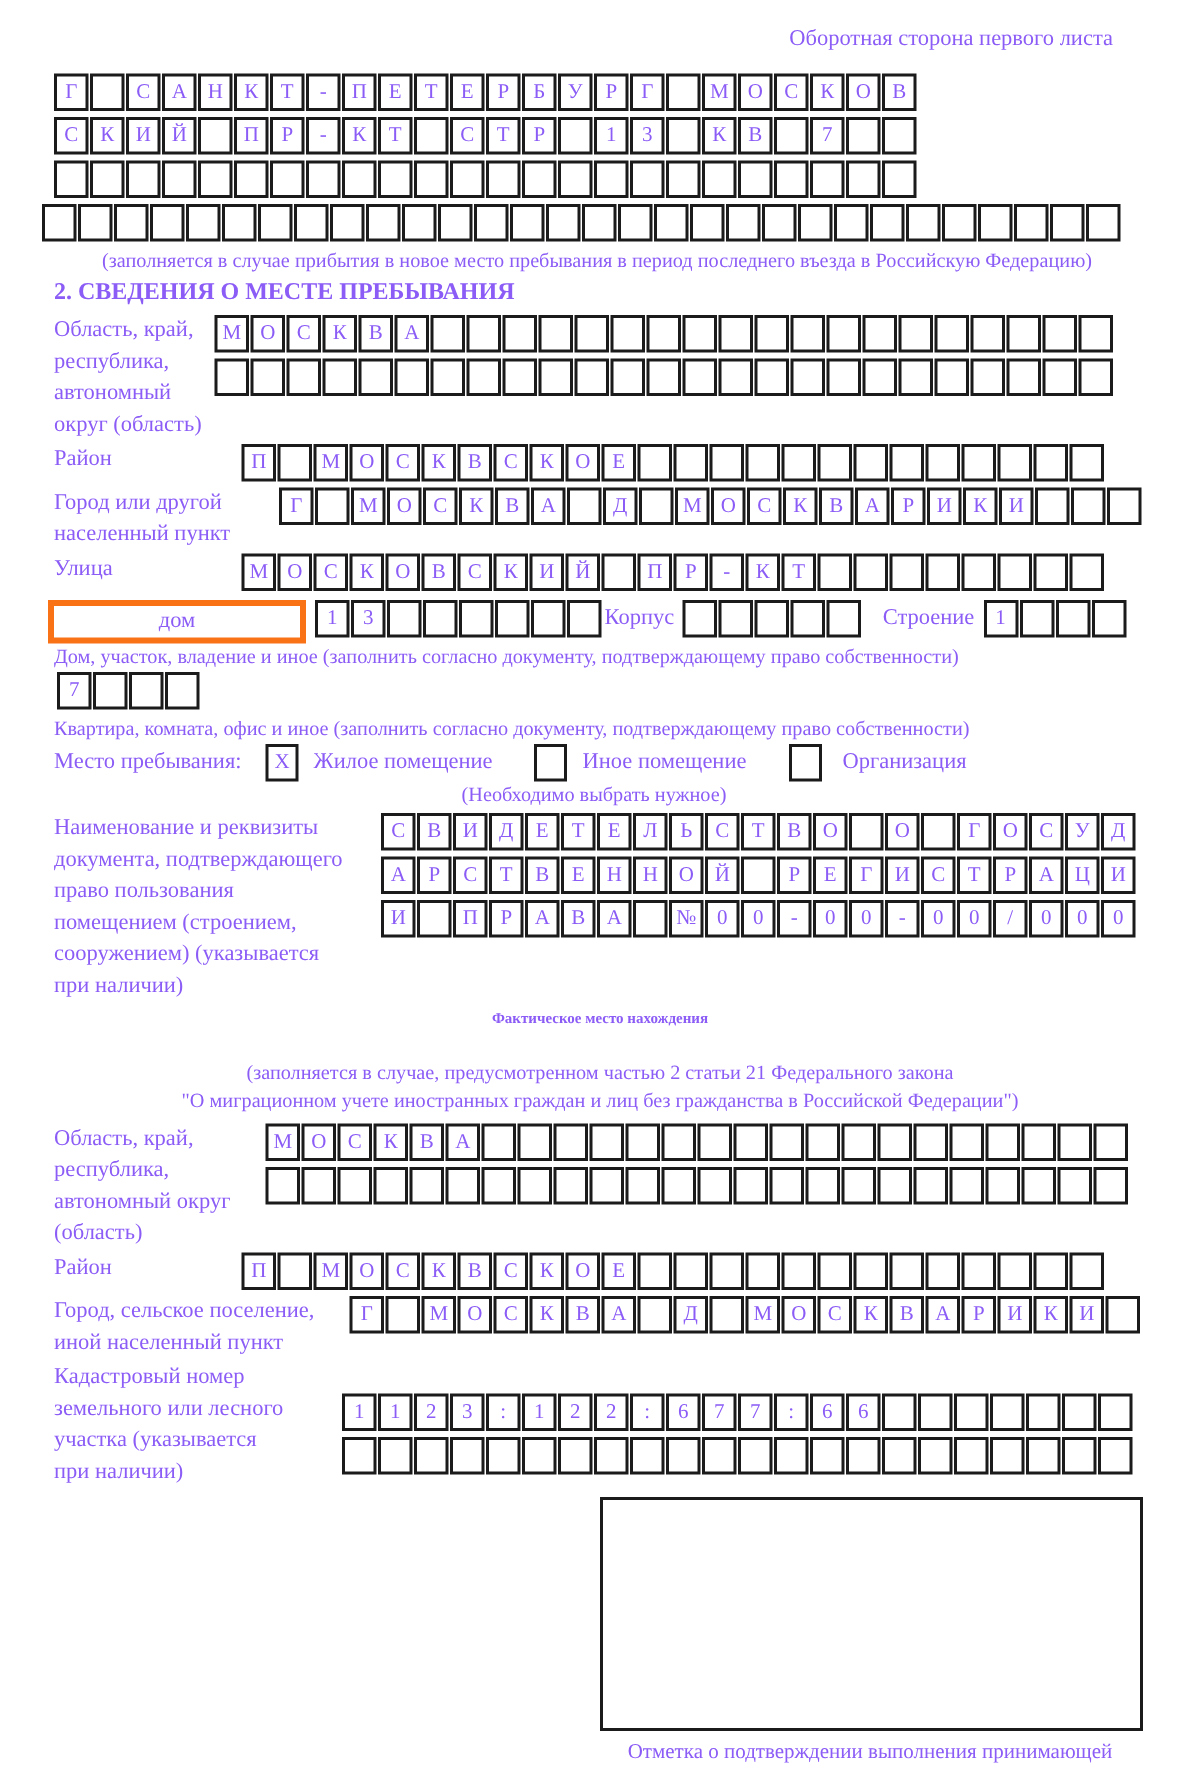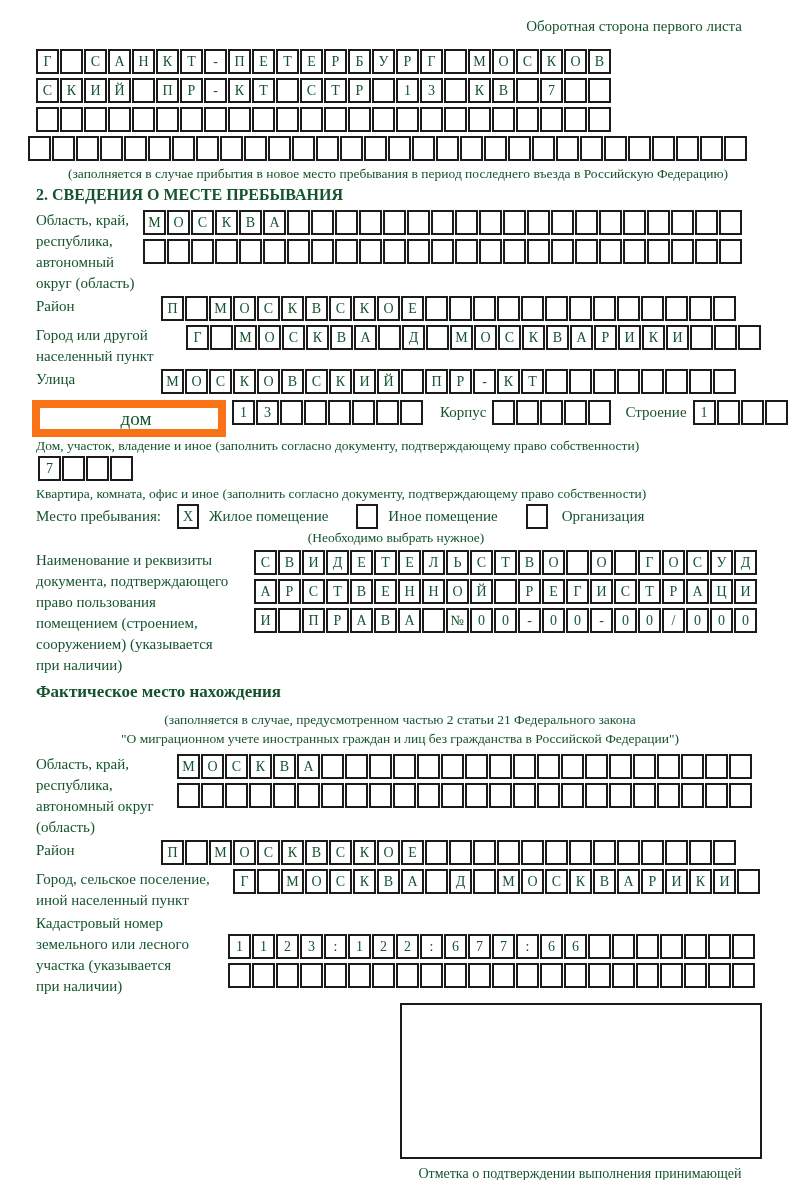--- a/index.html
+++ b/index.html
@@ -1,38 +1,38 @@
 <!DOCTYPE html>
 <html><head>
 <meta charset="utf-8">
 <style>
   html,body{margin:0;padding:0;background:#fff;}
   .page{
     width:800px;height:1180px;box-sizing:border-box;position:relative;
-    background:#ffffff;color:#14532d;
+    background:#ffffff;color:#8b5cf6;
     font-family:"Liberation Serif","DejaVu Serif",serif;
     padding:18px 0 0 36px;overflow:hidden;
   }
   .corner{font-size:15px;text-align:right;padding-right:58px;margin-bottom:14px;}
   .row{display:flex;align-items:flex-start;}
   .label{font-size:15px;line-height:21px;white-space:pre-line;flex:0 0 auto;box-sizing:border-box;padding-right:4px;}
   .cells{display:flex;margin-bottom:4px;}
   .cell{
     width:19px;height:21px;border:2px solid #1b1b1b;margin-right:1px;flex:0 0 auto;
     display:flex;align-items:center;justify-content:center;
     font-size:14px;line-height:1;background:#fff;
   }
   .caption{font-size:13.5px;line-height:17px;margin-bottom:2px;}
   .center{text-align:center;}
   .h2{font-size:16px;font-weight:bold;text-align:left;margin:4px 36px 6px 0;}
-  .h3{font-size:17px;font-weight:bold;text-align:left;margin:6px 36px 8px 0;}
+  .h3{font-size:10px;font-weight:bold;text-align:center;margin:6px 36px 20px 0;}
   .subnote{font-size:13.5px;line-height:19px;text-align:center;margin:0 36px 6px 0;white-space:pre-line;}
   .widebox{
-    height:21px;border:8px solid #f97316;display:flex;align-items:center;justify-content:center;
-    font-size:19px;flex:0 0 auto;background:#fff;padding-left:14px;
+    height:21px;border:4px solid #f97316;display:flex;align-items:center;justify-content:center;
+    font-size:15px;flex:0 0 auto;background:#fff;
   }
   .inlbl{font-size:15px;line-height:25px;flex:0 0 auto;}
   .chk{
     width:18px;height:21px;border:2px solid #1b1b1b;flex:0 0 auto;
     display:flex;align-items:center;justify-content:center;font-size:14px;background:#fff;
   }
   .stampbox{margin-left:364px;margin-top:6px;width:358px;height:152px;border:2px solid #1b1b1b;background:#fff;}
   .stampnote{margin-left:344px;width:400px;font-size:14px;line-height:19px;text-align:center;margin-top:5px;white-space:pre-line;}
   .mt2{margin-top:2px;} .mt4{margin-top:4px;}
 </style>
@@ -320,21 +320,21 @@
     <div class="cells" style="margin-left:6px">
         <div class="cell">1</div>
         <div class="cell">3</div>
         <div class="cell"></div>
         <div class="cell"></div>
         <div class="cell"></div>
         <div class="cell"></div>
         <div class="cell"></div>
         <div class="cell"></div>
       </div>
-    <div class="inlbl" style="padding:0 6px 0 16px">Корпус</div>
+    <div class="inlbl" style="padding:0 6px 0 1px">Корпус</div>
     <div class="cells">
         <div class="cell"></div>
         <div class="cell"></div>
         <div class="cell"></div>
         <div class="cell"></div>
         <div class="cell"></div>
       </div>
     <div class="inlbl" style="padding:0 6px 0 13px">Строение</div>
     <div class="cells">
         <div class="cell">1</div>

